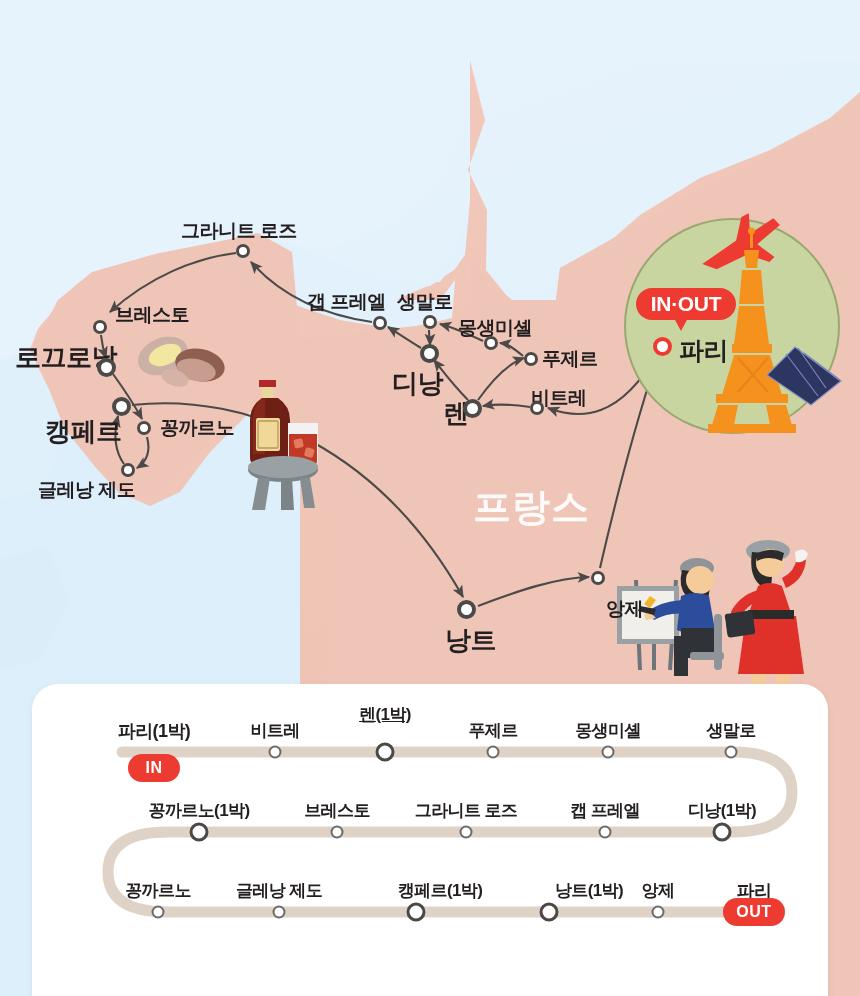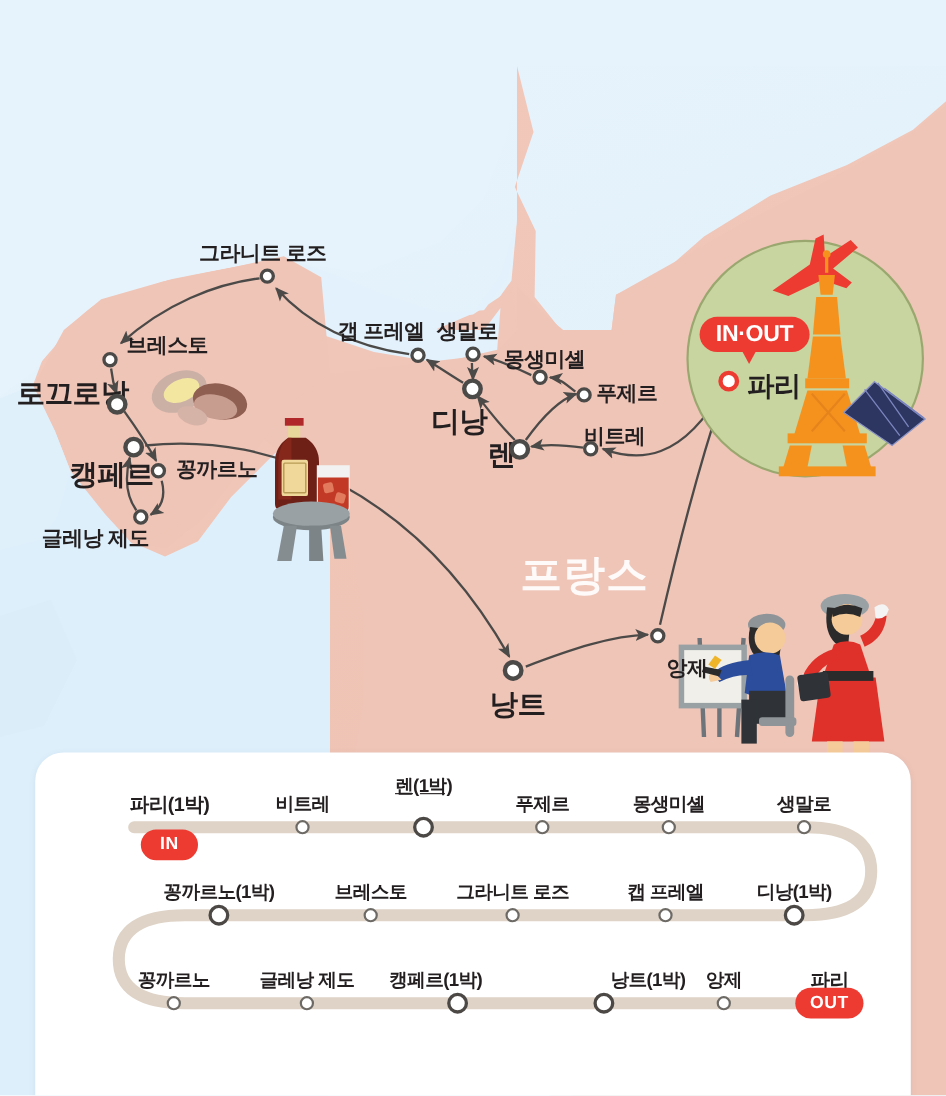--- a/index.html
+++ b/index.html
@@ -394,21 +394,21 @@
   <div id="paris-dot"></div>
   <div id="paris-text">파리</div>
 
   <div class="layer" id="city-layer">
       <div class="city-label" style="left: 181px; top: 221px;">그라니트 로즈</div>
       <div style="position: absolute; border-radius: 50%; background: rgb(255, 255, 255); box-sizing: border-box; width: 14px; height: 14px; border: 3px solid rgb(76, 74, 72); left: 236px; top: 244px;"></div>
       <div class="city-label" style="left: 115px; top: 305px;">브레스토</div>
       <div style="position: absolute; border-radius: 50%; background: rgb(255, 255, 255); box-sizing: border-box; width: 14px; height: 14px; border: 3px solid rgb(76, 74, 72); left: 93px; top: 320px;"></div>
       <div class="city-label big" style="left: 15px; top: 344px;">로끄로낭</div>
       <div style="position: absolute; border-radius: 50%; background: rgb(255, 255, 255); box-sizing: border-box; width: 19px; height: 19px; border: 4px solid rgb(76, 74, 72); left: 96.5px; top: 357.5px;"></div>
-      <div class="city-label big" style="left: 45px; top: 418px; margin-left: 18px;">캥페르</div>
+      <div class="city-label big" style="left: 45px; top: 418px;">캥페르</div>
       <div style="position: absolute; border-radius: 50%; background: rgb(255, 255, 255); box-sizing: border-box; width: 19px; height: 19px; border: 4px solid rgb(76, 74, 72); left: 111.5px; top: 396.5px;"></div>
       <div class="city-label" style="left: 160px; top: 418px;">꽁까르노</div>
       <div style="position: absolute; border-radius: 50%; background: rgb(255, 255, 255); box-sizing: border-box; width: 14px; height: 14px; border: 3px solid rgb(76, 74, 72); left: 137px; top: 421px;"></div>
       <div class="city-label" style="left: 38px; top: 480px;">글레낭 제도</div>
       <div style="position: absolute; border-radius: 50%; background: rgb(255, 255, 255); box-sizing: border-box; width: 14px; height: 14px; border: 3px solid rgb(76, 74, 72); left: 121px; top: 463px;"></div>
       <div class="city-label" style="left: 307px; top: 292px;">갭 프레엘</div>
       <div style="position: absolute; border-radius: 50%; background: rgb(255, 255, 255); box-sizing: border-box; width: 14px; height: 14px; border: 3px solid rgb(76, 74, 72); left: 373px; top: 316px;"></div>
       <div class="city-label" style="left: 397px; top: 292px;">생말로</div>
       <div style="position: absolute; border-radius: 50%; background: rgb(255, 255, 255); box-sizing: border-box; width: 14px; height: 14px; border: 3px solid rgb(76, 74, 72); left: 423px; top: 315px;"></div>
       <div class="city-label big" style="left: 392px; top: 370px;">디낭</div>
@@ -420,21 +420,21 @@
       <div class="city-label" style="left: 531px; top: 388px;">비트레</div>
       <div style="position: absolute; border-radius: 50%; background: rgb(255, 255, 255); box-sizing: border-box; width: 14px; height: 14px; border: 3px solid rgb(76, 74, 72); left: 530px; top: 401px;"></div>
       <div class="city-label big" style="left: 443px; top: 400px;">렌</div>
       <div style="position: absolute; border-radius: 50%; background: rgb(255, 255, 255); box-sizing: border-box; width: 19px; height: 19px; border: 4px solid rgb(76, 74, 72); left: 462.5px; top: 398.5px;"></div>
       <div class="city-label big" style="left: 445px; top: 627px;">낭트</div>
       <div style="position: absolute; border-radius: 50%; background: rgb(255, 255, 255); box-sizing: border-box; width: 19px; height: 19px; border: 4px solid rgb(76, 74, 72); left: 456.5px; top: 599.5px;"></div>
       <div class="city-label" style="left: 606px; top: 599px;">앙제</div>
       <div style="position: absolute; border-radius: 50%; background: rgb(255, 255, 255); box-sizing: border-box; width: 14px; height: 14px; border: 3px solid rgb(76, 74, 72); left: 591px; top: 571px;"></div>
     </div>
 
-  <div class="country-label" style="left:473px; top:497px;text-align:center;">프랑스</div>
+  <div class="country-label" style="left:473px; top:482px;text-align:center;">프랑스</div>
 
   <div id="panel">
     <svg width="796" height="268" viewBox="0 0 796 268" style="position:absolute;left:0;top:0;">
       <path d="M 90 68 H 700 Q 760 68 760 108 Q 760 148 700 148
                H 136 Q 76 148 76 188 Q 76 228 136 228 H 706" fill="none" stroke="#ded3c6" stroke-width="11" stroke-linecap="round"></path>
     </svg>
     <div id="itinerary-layer" style="position:absolute;left:0;top:0;width:796px;height:268px;">
         <div class="route-label terminal" style="left: 122px; top: 38px;">파리(1박)</div>
         <div class="endcap" style="left: 122px; top: 84px; width: 52px;">IN</div>
         <div class="route-label" style="left: 243px; top: 38px;">비트레</div>
@@ -454,21 +454,21 @@
         <div class="route-label" style="left: 434px; top: 118px;">그라니트 로즈</div>
         <div class="stop small" style="left: 434px; top: 148px;"></div>
         <div class="route-label" style="left: 573px; top: 118px;">캡 프레엘</div>
         <div class="stop small" style="left: 573px; top: 148px;"></div>
         <div class="route-label" style="left: 690px; top: 118px;">디낭(1박)</div>
         <div class="stop large" style="left: 690px; top: 148px;"></div>
         <div class="route-label" style="left: 126px; top: 198px;">꽁까르노</div>
         <div class="stop small" style="left: 126px; top: 228px;"></div>
         <div class="route-label" style="left: 247px; top: 198px;">글레낭 제도</div>
         <div class="stop small" style="left: 247px; top: 228px;"></div>
-        <div class="route-label" style="left: 364px; top: 198px;">캥페르(1박)</div>
+        <div class="route-label" style="left: 408px; top: 198px;">캥페르(1박)</div>
         <div class="stop large" style="left: 384px; top: 228px;"></div>
         <div class="route-label" style="left: 517px; top: 198px; margin-left: 40px;">낭트(1박)</div>
         <div class="stop large" style="left: 517px; top: 228px;"></div>
         <div class="route-label" style="left: 626px; top: 198px;">앙제</div>
         <div class="stop small" style="left: 626px; top: 228px;"></div>
         <div class="route-label terminal" style="left: 722px; top: 198px;">파리</div>
         <div class="endcap" style="left: 722px; top: 228px; width: 62px; text-align: center;">OUT</div>
       </div>
   </div>
 </div>

